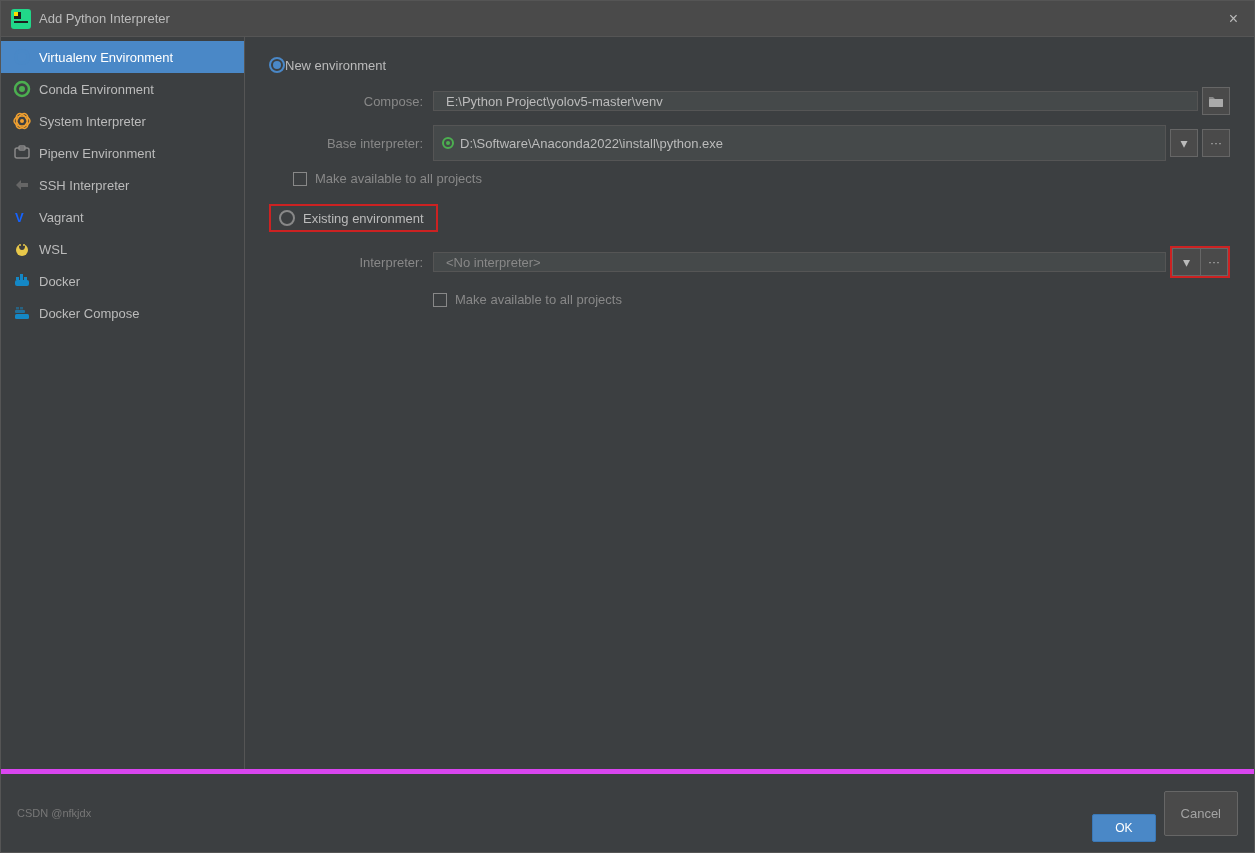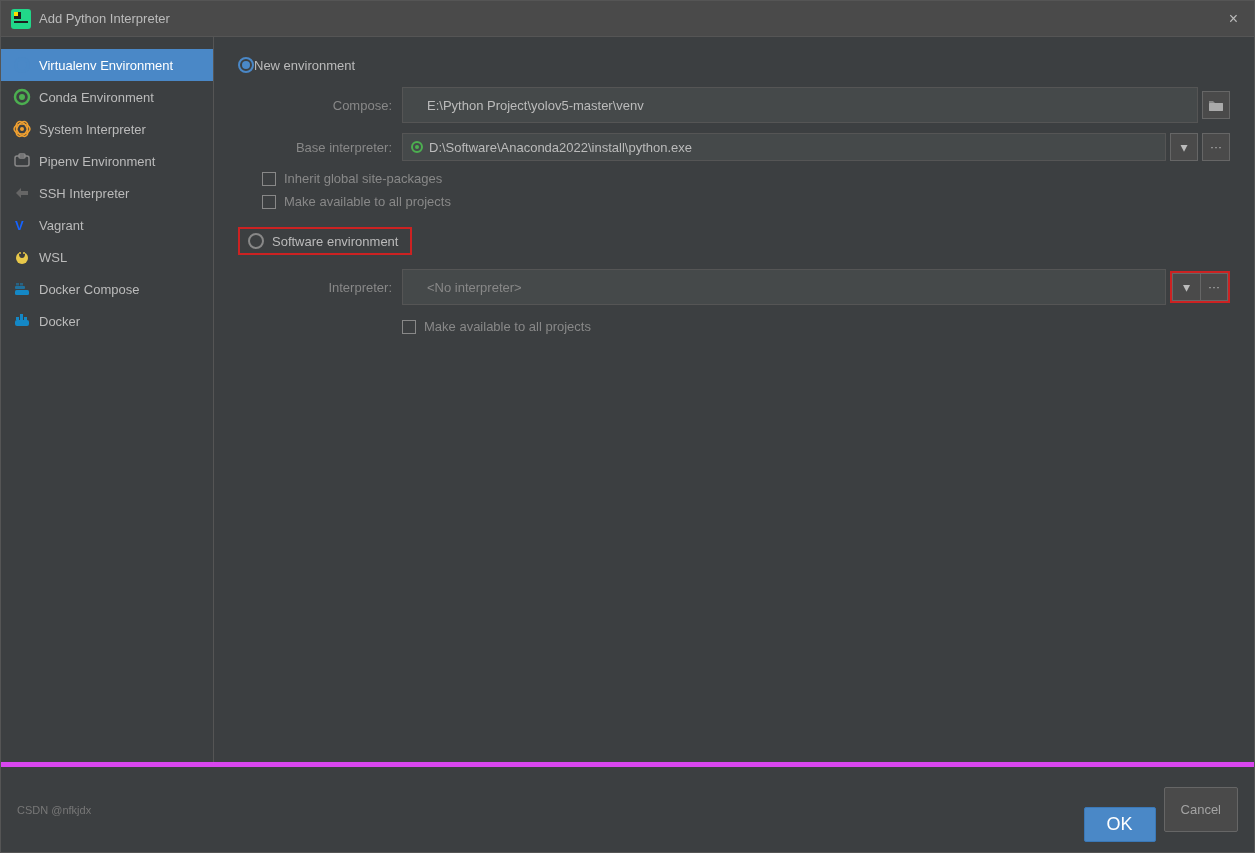--- a/index.html
+++ b/index.html
@@ -53,24 +53,24 @@
       cursor: pointer;
       padding: 2px 6px;
       line-height: 1;
     }
     .dialog-body {
       display: flex;
       flex: 1;
       overflow: hidden;
     }
     .sidebar {
-      width: 213px;
+      width: 244px;
       background: #3c3f41;
       border-right: 1px solid #555;
-      padding: 12px 0;
+      padding: 4px 0;
       flex-shrink: 0;
     }
     .sidebar-item {
       display: flex;
       align-items: center;
       gap: 8px;
       padding: 7px 12px;
       cursor: pointer;
       color: #bbbbbb;
       font-size: 13px;
@@ -142,24 +142,24 @@
     }
     .form-input-row {
       display: flex;
       align-items: center;
       gap: 4px;
     }
     .text-input {
       background: #45494a;
       border: 1px solid #555;
       color: #bbbbbb;
-      padding: 4px 24px;
+      padding: 4px 12px;
       font-size: 13px;
       flex: 1;
-      height: 36px;
+      height: 20px;
       outline: none;
     }
     .input-btn {
       background: #4a4a4a;
       border: 1px solid #666;
       color: #bbbbbb;
       width: 28px;
       height: 28px;
       cursor: pointer;
       display: flex;
@@ -223,21 +223,21 @@
       align-items: center;
       padding: 10px 16px;
       border-top: 5px solid #d946ef;
       gap: 8px;
     }
     .ok-btn {
       background: #4a88c7;
       border: 1px solid #3a78b7;
       color: white;
       padding: 6px 22px;
-      font-size: 18px;
+      font-size: 12px;
       cursor: pointer;
       border-radius: 2px;
       margin-top: 30px;
     }
     .cancel-btn {
       background: #4a4a4a;
       border: 1px solid #666;
       color: #a3a3a3;
       padding: 14px 16px;
       font-size: 13px;
@@ -341,40 +341,40 @@
             <circle cx="7" cy="5" r="1" fill="#e8c84a"></circle>
             <circle cx="11" cy="5" r="1" fill="#e8c84a"></circle>
           </svg>
         </div>
         <span>WSL</span>
       </div>
 
       <div class="sidebar-item">
         <div class="sidebar-icon">
           <svg width="18" height="18" viewBox="0 0 18 18">
-            <rect x="2" y="10" width="14" height="5" rx="1.5" fill="#1488c6"></rect>
-            <rect x="2" y="6" width="10" height="3" rx="1" fill="#1488c6" opacity="0.7"></rect>
-            <rect x="3" y="3" width="3" height="2.5" fill="#1488c6" opacity="0.5"></rect>
-            <rect x="7" y="3" width="3" height="2.5" fill="#1488c6" opacity="0.5"></rect>
-          </svg>
-        </div>
-        <span>Docker Compose</span>
-      </div>
-
-      <div class="sidebar-item">
-        <div class="sidebar-icon">
-          <svg width="18" height="18" viewBox="0 0 18 18">
             <rect x="2" y="8" width="14" height="6" rx="2" fill="#1488c6"></rect>
             <rect x="3" y="5" width="3" height="3" fill="#1488c6"></rect>
             <rect x="7" y="5" width="3" height="3" fill="#1488c6"></rect>
             <rect x="11" y="5" width="3" height="3" fill="#1488c6"></rect>
             <rect x="7" y="2" width="3" height="3" fill="#1488c6"></rect>
           </svg>
         </div>
         <span>Docker</span>
+      </div>
+
+      <div class="sidebar-item">
+        <div class="sidebar-icon">
+          <svg width="18" height="18" viewBox="0 0 18 18">
+            <rect x="2" y="10" width="14" height="5" rx="1.5" fill="#1488c6"></rect>
+            <rect x="2" y="6" width="10" height="3" rx="1" fill="#1488c6" opacity="0.7"></rect>
+            <rect x="3" y="3" width="3" height="2.5" fill="#1488c6" opacity="0.5"></rect>
+            <rect x="7" y="3" width="3" height="2.5" fill="#1488c6" opacity="0.5"></rect>
+          </svg>
+        </div>
+        <span>Docker Compose</span>
       </div>
     </div>
 
     <div class="main-content">
 
       <div class="radio-section">
         <div class="radio-row">
           <div class="radio-btn selected">
           </div>
           <span class="radio-label">New environment</span>
@@ -387,48 +387,44 @@
             <button class="input-btn">
               <svg width="16" height="14" viewBox="0 0 16 14">
                 <path d="M1,3 L1,13 L15,13 L15,5 L7,5 L5,3 Z" fill="#888"></path>
                 <rect x="1" y="5" width="14" height="8" rx="1" fill="#aaa"></rect>
               </svg>
             </button>
           </div>
 
           <span class="form-label">Base interpreter:</span>
           <div class="select-row">
-            <div style="flex:1; display:flex; align-items:center; background:#45494a; border:1px solid #555; height:28px; padding: 0 8px; gap:6px;">
+            <div style="flex:1; display:flex; align-items:center; background:#45494a; border:1px solid #555; height:36px; padding: 0 8px; gap:6px;">
               <svg width="12" height="12" viewBox="0 0 12 12">
                 <circle cx="6" cy="6" r="5" fill="none" stroke="#4caf50" stroke-width="2"></circle>
                 <circle cx="6" cy="6" r="2" fill="#4caf50"></circle>
               </svg>
               <span style="color:#bbbbbb; font-size:13px;">D:\Software\Anaconda2022\install\python.exe</span>
             </div>
             <button class="dropdown-btn">▾</button>
             <button class="dots-btn">···</button>
           </div>
         </div>
 
         <div class="checkbox-row">
           <div class="checkbox"></div>
-          <span class="checkbox-label">Inherit global site-packages</span>
-        </div>
-        <div class="checkbox-row">
-          <div class="checkbox"></div>
           <span class="checkbox-label">Make available to all projects</span>
         </div>
       </div>
 
       <div class="existing-section">
         <div class="radio-row">
 
           <div style="border:2px solid #cc2222; display:inline-flex; align-items:center; gap:8px; padding:4px 12px 4px 8px;">
             <div class="radio-btn"></div>
-            <span class="radio-label">Software environment</span>
+            <span class="radio-label">Existing environment</span>
           </div>
         </div>
 
         <div class="form-grid" style="margin-top:10px;">
           <span class="form-label">Interpreter:</span>
           <div class="select-row">
             <input type="text" class="text-input" style="flex: 1 1 0%; color: rgb(136, 136, 136);" value="&lt;No interpreter&gt;">
 
             <div style="border:2px solid #cc2222; display:flex; gap:0;">
               <button class="dropdown-btn" style="border-right:none;">▾</button>

